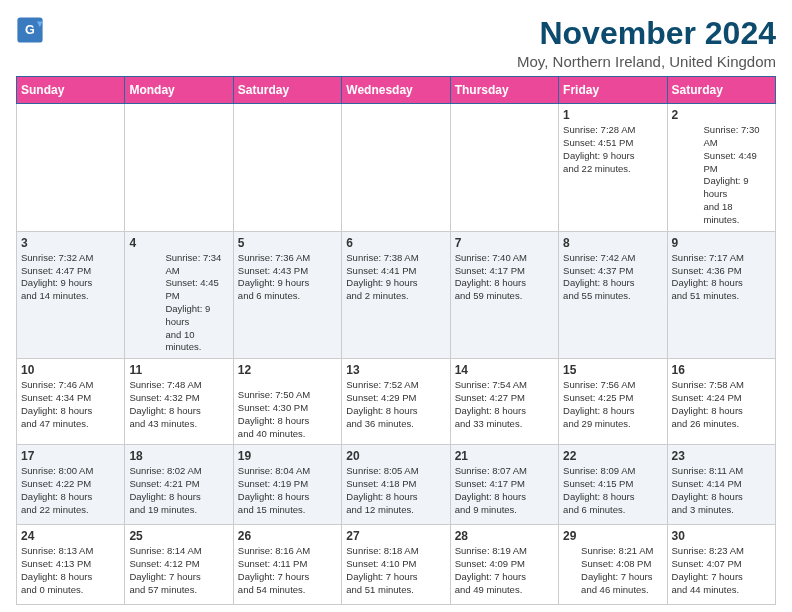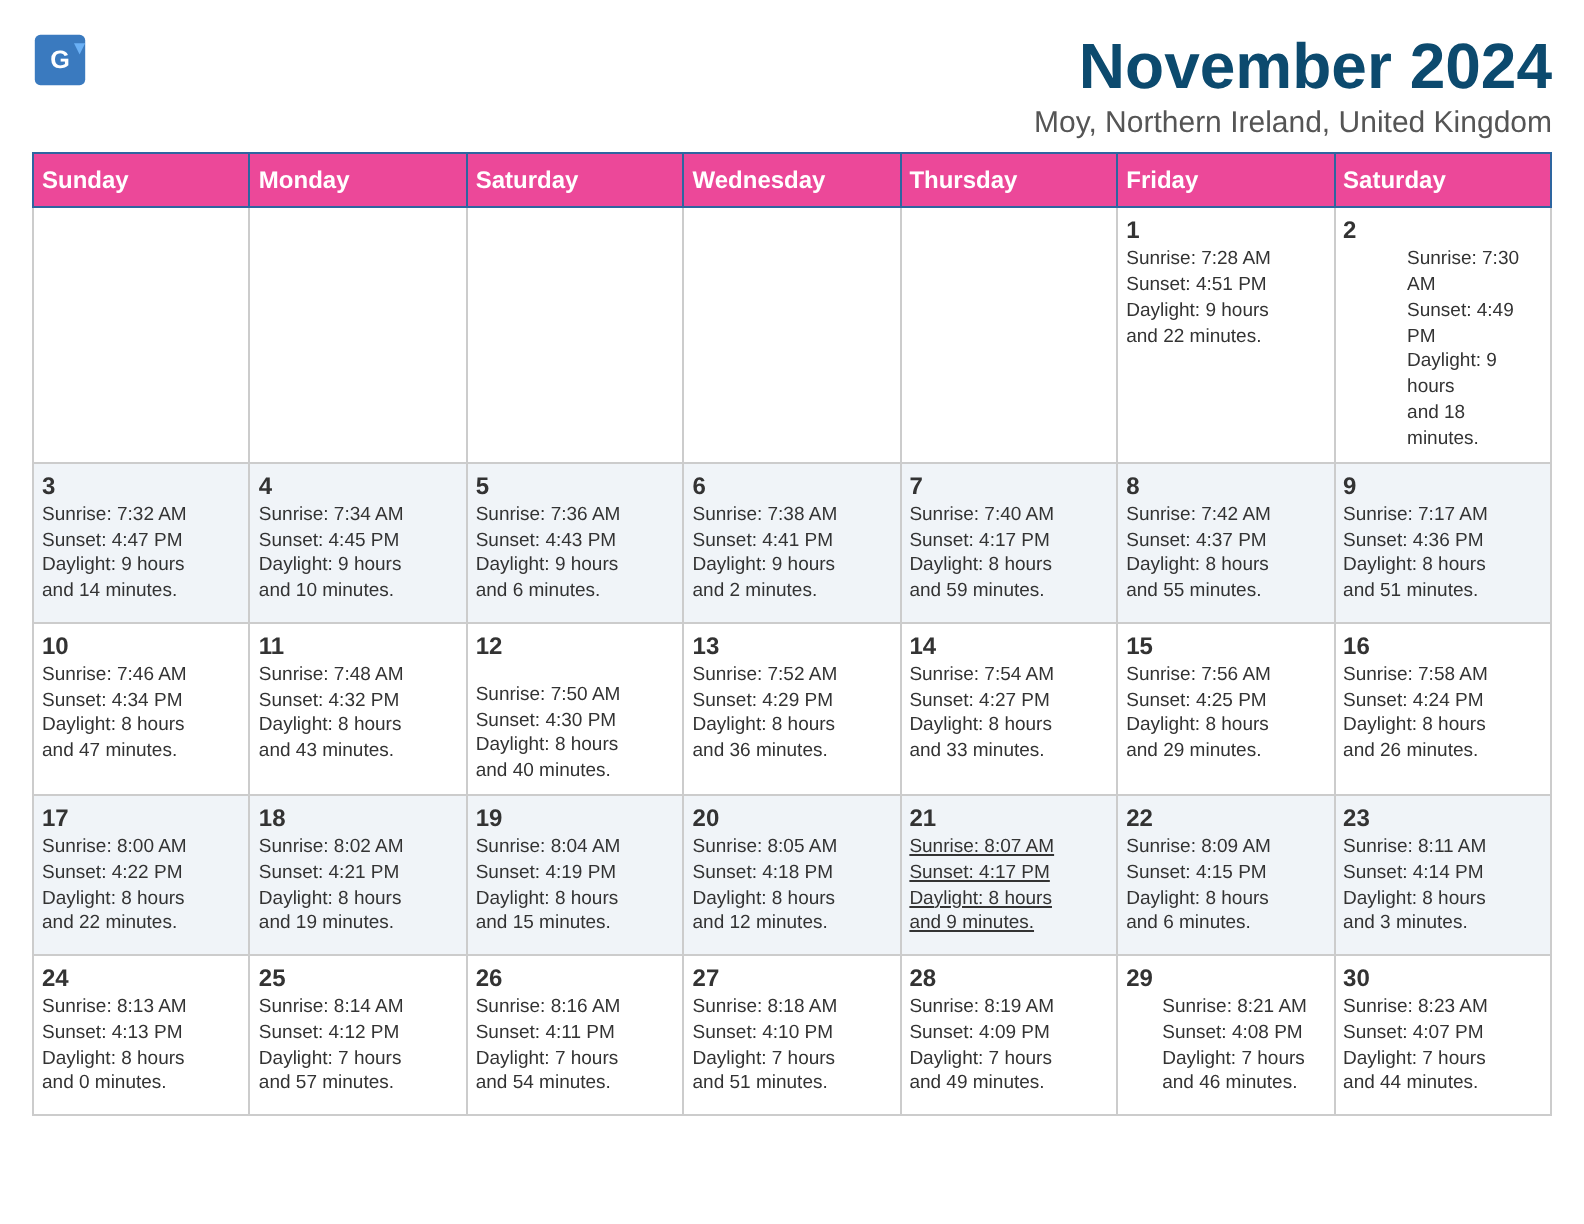--- a/index.html
+++ b/index.html
@@ -143,21 +143,21 @@
       <tr>
         <td>
           <span class="day-number">3</span>
           <div class="day-content" style="white-space: pre-line;">Sunrise: 7:32 AM
 Sunset: 4:47 PM
 Daylight: 9 hours
 and 14 minutes.</div>
         </td>
         <td>
           <span class="day-number">4</span>
-          <div class="day-content" style="white-space: pre-line;">Sunrise: 7:34 AM
+          <div class="day-content" style="white-space: pre-line; margin-left: 36px;">Sunrise: 7:34 AM
 Sunset: 4:45 PM
 Daylight: 9 hours
 and 10 minutes.</div>
         </td>
         <td>
           <span class="day-number">5</span>
           <div class="day-content" style="white-space: pre-line;">Sunrise: 7:36 AM
 Sunset: 4:43 PM
 Daylight: 9 hours
 and 6 minutes.</div>
@@ -266,21 +266,21 @@
         </td>
         <td>
           <span class="day-number">20</span>
           <div class="day-content" style="white-space: pre-line;">Sunrise: 8:05 AM
 Sunset: 4:18 PM
 Daylight: 8 hours
 and 12 minutes.</div>
         </td>
         <td>
           <span class="day-number">21</span>
-          <div class="day-content" style="white-space: pre-line; text-decoration: underline;">Sunrise: 8:07 AM
+          <div class="day-content" style="white-space: pre-line;">Sunrise: 8:07 AM
 Sunset: 4:17 PM
 Daylight: 8 hours
 and 9 minutes.</div>
         </td>
         <td>
           <span class="day-number">22</span>
           <div class="day-content" style="white-space: pre-line;">Sunrise: 8:09 AM
 Sunset: 4:15 PM
 Daylight: 8 hours
 and 6 minutes.</div>

